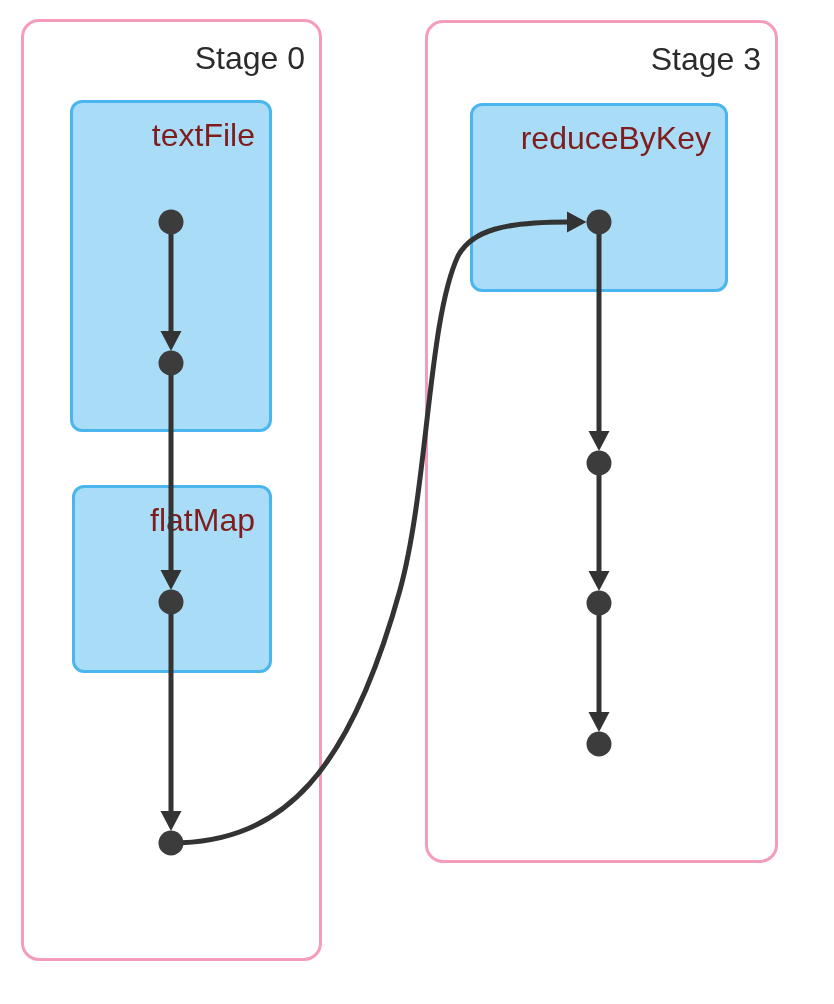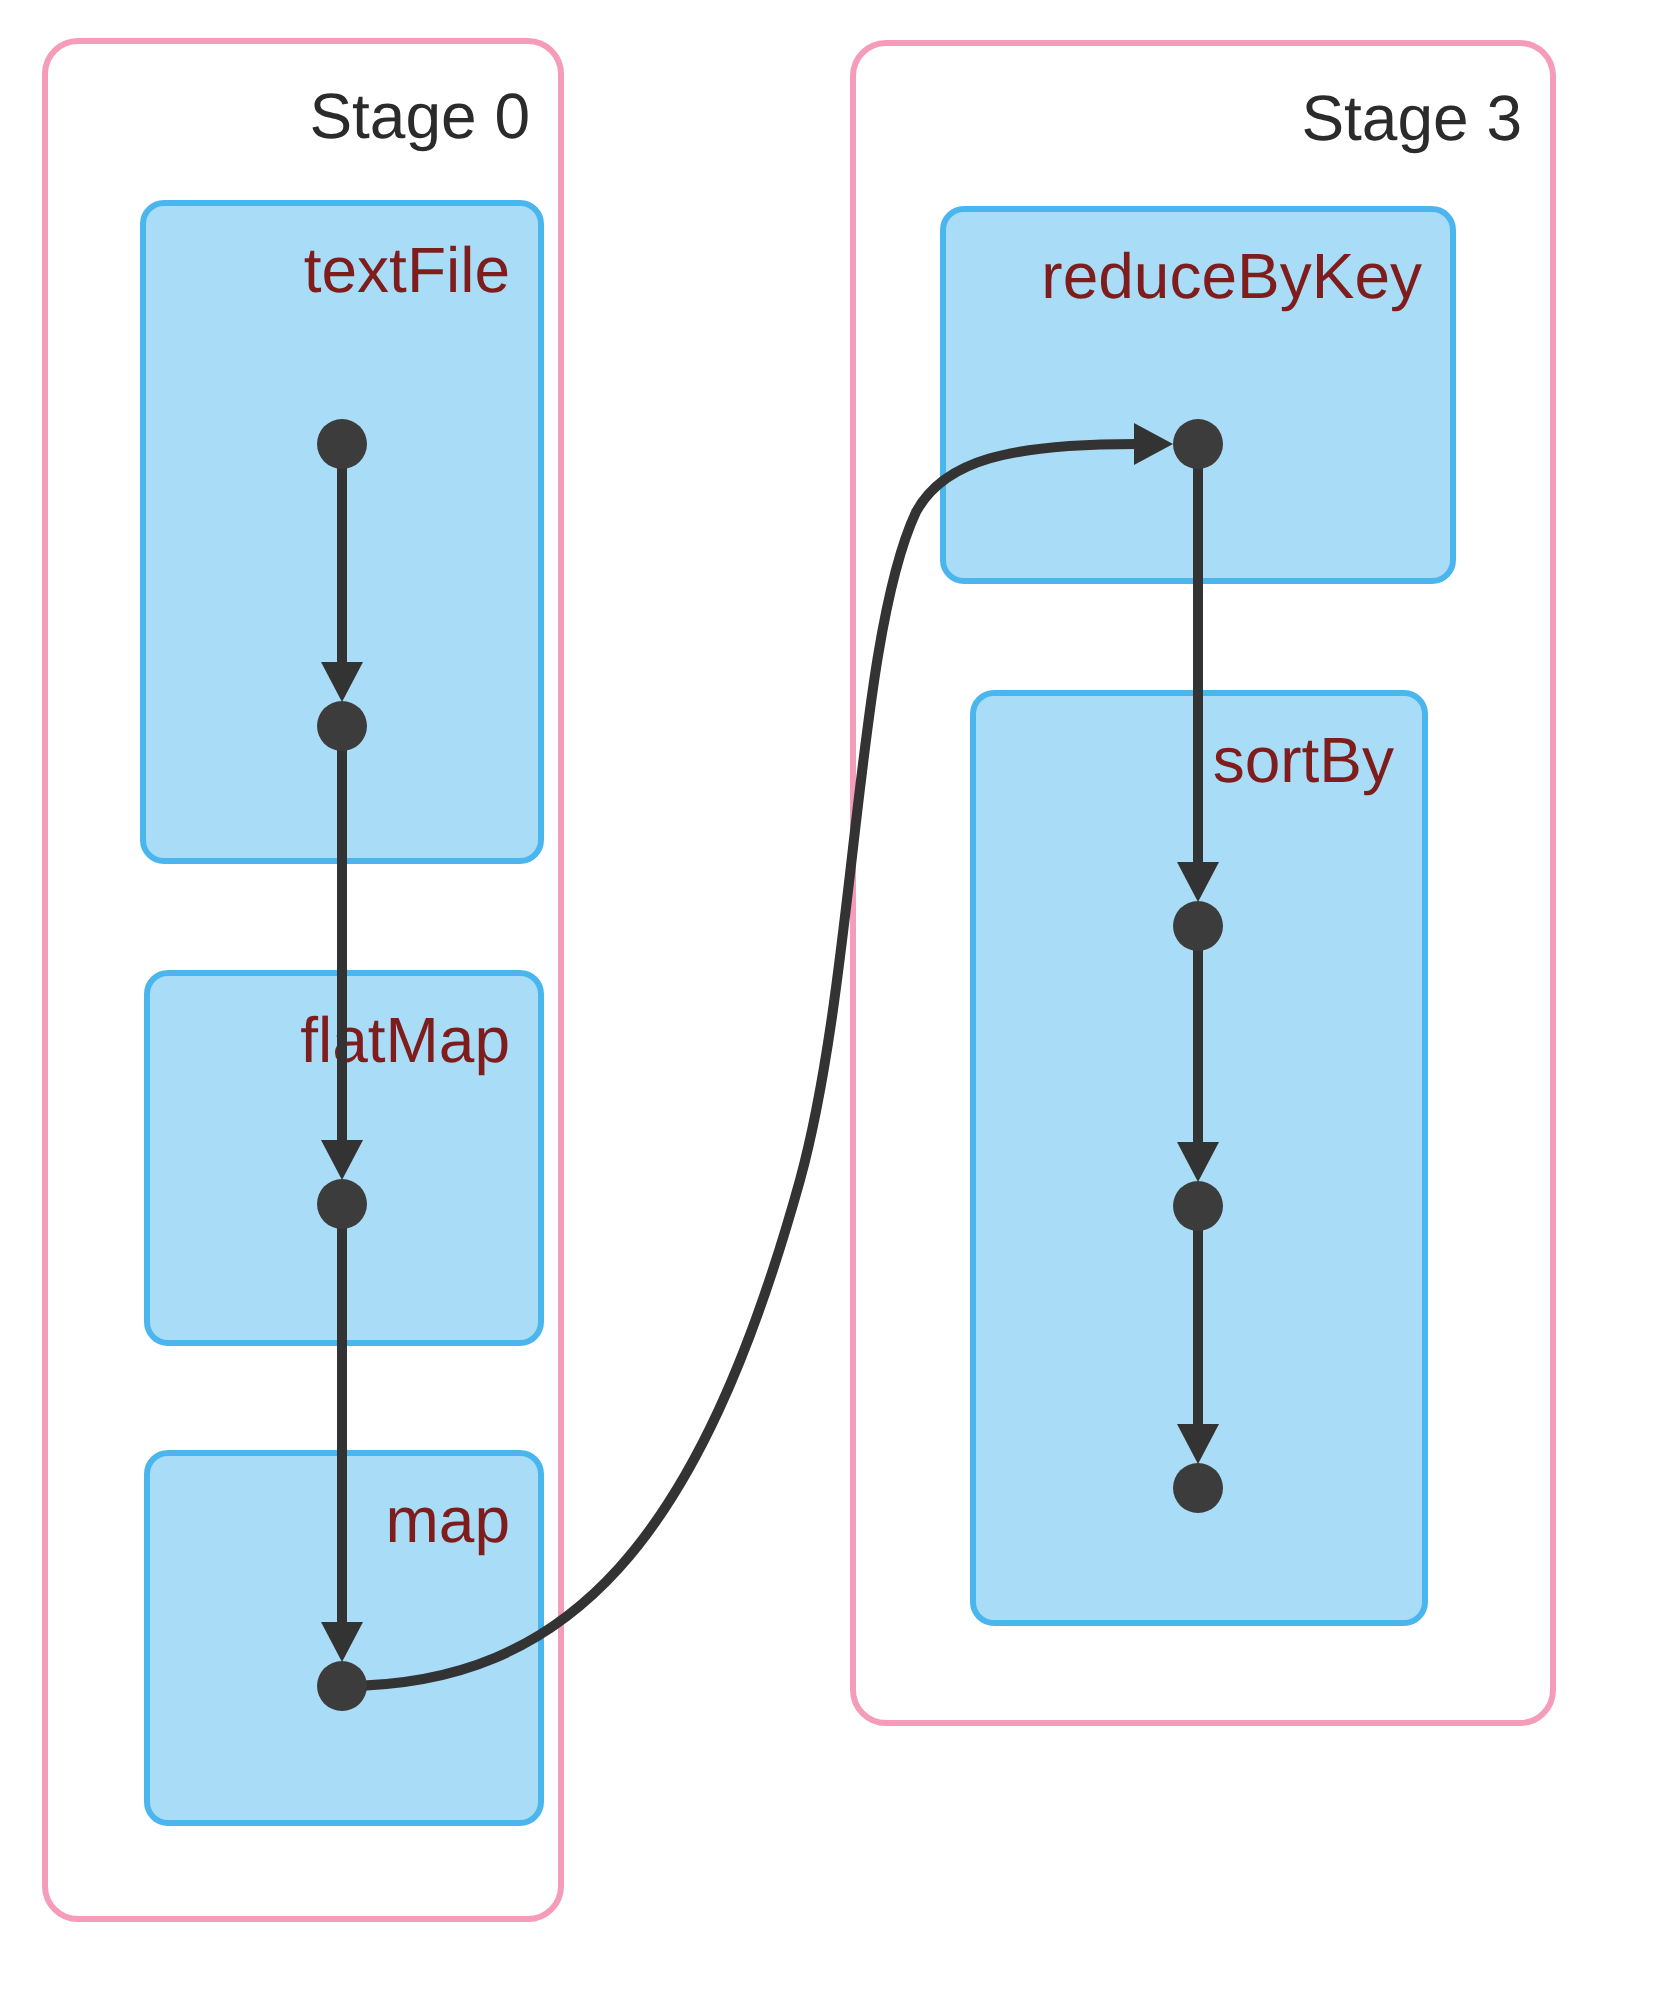--- a/index.html
+++ b/index.html
@@ -15,21 +15,21 @@
     font-family: "Liberation Sans", "DejaVu Sans", sans-serif;
     overflow: hidden;
   }
   .stage {
     position: absolute;
     border: 3px solid #F49CB8;
     border-radius: 18px;
     background: #ffffff;
     box-sizing: border-box;
   }
-  .stage-0 { left: 21px; top: 19px; width: 261px; height: 942px; }
+  .stage-0 { left: 21px; top: 19px; width: 301px; height: 942px; }
   .stage-1 { left: 425px; top: 20px; width: 353px; height: 843px; }
   .stage-label {
     position: absolute;
     top: 18px;
     right: 14px;
     font-size: 32px;
     line-height: 36px;
     color: #2b2b2b;
     white-space: nowrap;
   }
@@ -73,32 +73,26 @@
 <div class="canvas">
 
   <div class="stage stage-0">
     <div class="stage-label">Stage 0</div>
     <div class="op-box op-textfile">
       <span class="op-label">textFile</span>
     </div>
     <div class="op-box op-flatmap">
       <span class="op-label">flatMap</span>
     </div>
-    <div class="op-box op-map">
-      <span class="op-label">map</span>
-    </div>
   </div>
 
   <div class="stage stage-1">
     <div class="stage-label">Stage 3</div>
     <div class="op-box op-reducebykey">
       <span class="op-label">reduceByKey</span>
-    </div>
-    <div class="op-box op-sortby">
-      <span class="op-label">sortBy</span>
     </div>
   </div>
 
   <svg class="dag-overlay" viewBox="0 0 834 1004">
 
     <path class="edge-line" d="M171 222 L171 332"></path>
     <polygon class="arrow-head" points="160.5,331 181.5,331 171,351"></polygon>
 
     <path class="edge-line" d="M171 363 L171 571"></path>
     <polygon class="arrow-head" points="160.5,570 181.5,570 171,590"></polygon>

